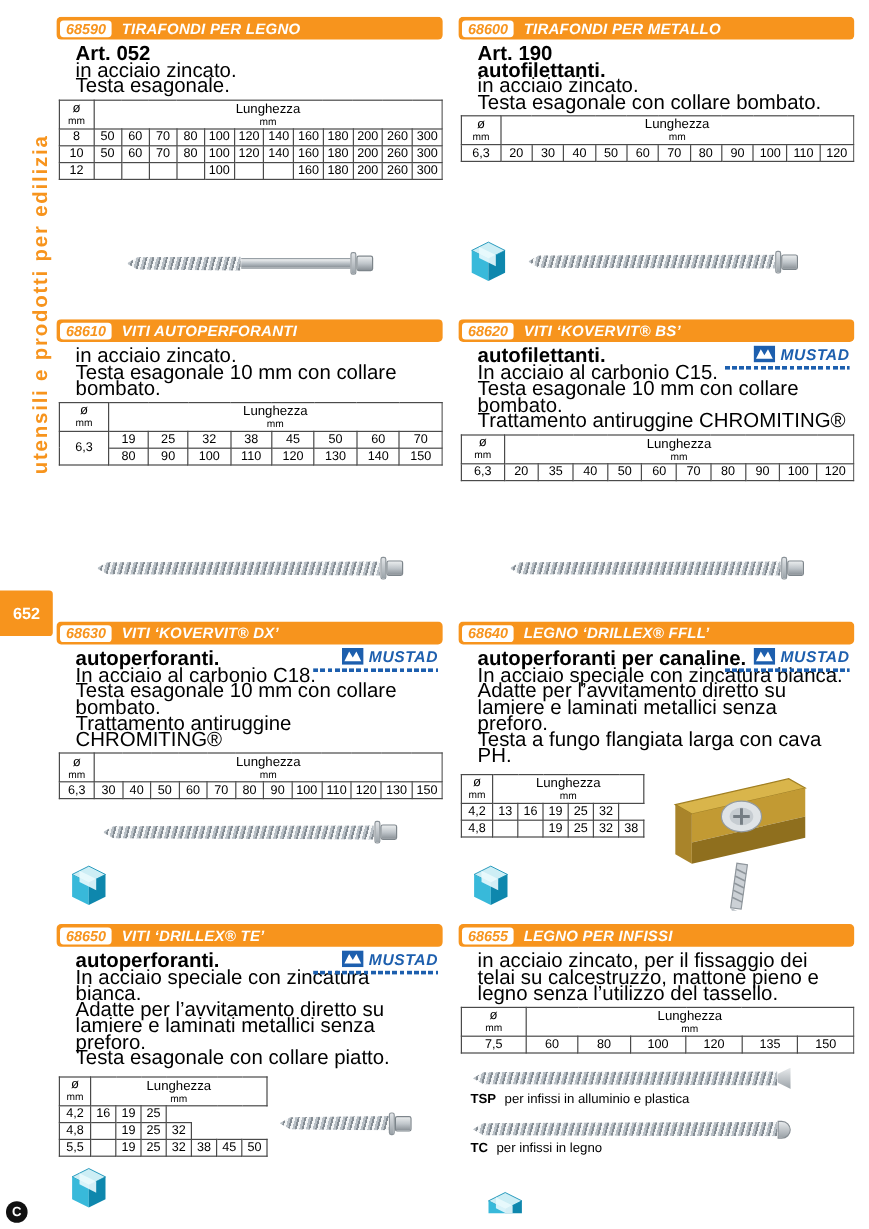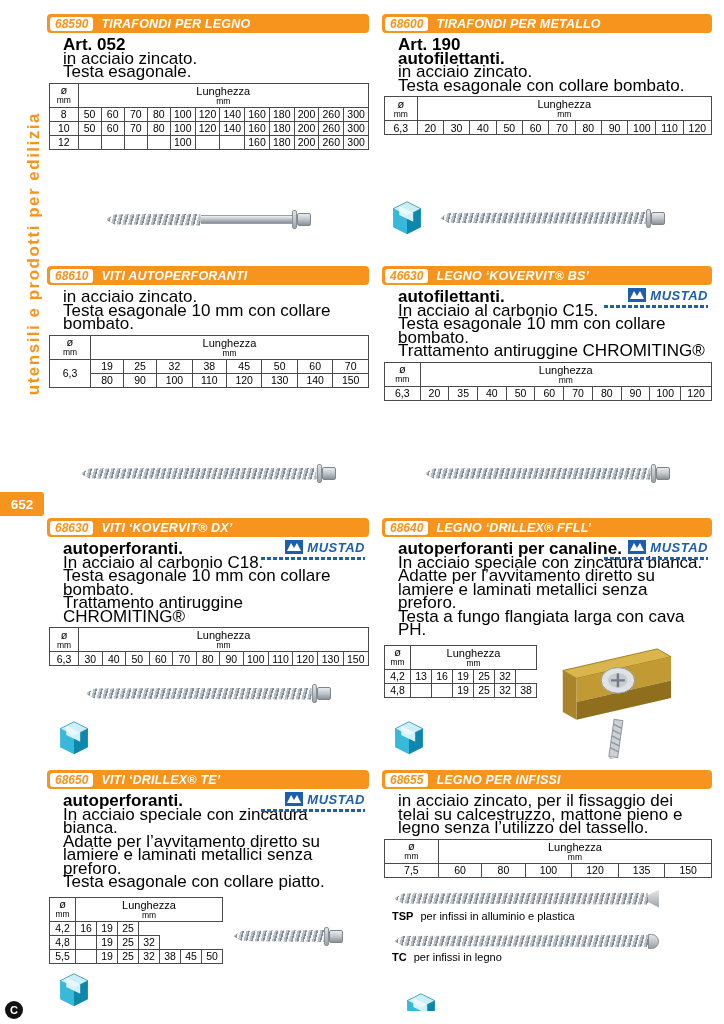--- a/index.html
+++ b/index.html
@@ -8,21 +8,21 @@
   .page { position:relative; width:724px; height:1024px; background:#fff; overflow:hidden; }
 
   
   .sidebar-text {
     position:absolute; left:24px; top:112px;
     writing-mode:vertical-rl; transform:rotate(180deg);
     color:var(--accent-orange,#F7941D); font-weight:bold; font-size:17px; letter-spacing:1.5px;
     white-space:nowrap;
   }
   .page-badge {
-    position:absolute; left:0; top:492px; width:44px; height:24px;
+    position:absolute; left:0; top:492px; width:44px; height:38px;
     background:var(--accent-orange,#F7941D); color:#fff; font-weight:bold; font-size:13.5px;
     display:flex; align-items:center; justify-content:center; border-radius:0 3px 3px 0;
   }
   .pub-mark {
     position:absolute; left:5px; bottom:5px; width:18px; height:18px;
     background:#111; color:#fff; border-radius:50%;
     display:flex; align-items:center; justify-content:center; font-size:11px; font-weight:bold;
   }
 
   
@@ -301,22 +301,22 @@
         <div class="screw" style="width:255px">
           <div class="thread" style="flex:1"></div>
           <div class="flange"></div>
           <div class="hexhead"></div>
         </div>
       </div>
     </section>
 
     <section class="product">
       <header class="sec-head">
-        <span class="code">46630</span>
-        <span class="sec-title">LEGNO ‘KOVERVIT® BS’</span>
+        <span class="code">68620</span>
+        <span class="sec-title">VITI ‘KOVERVIT® BS’</span>
       </header>
       <div class="mustad">
         <div class="mrow">
           <svg class="mflag" viewBox="0 0 18 14">
               <rect width="18" height="14" fill="#1D5FAE"></rect>
               <path d="M2 11 L6 3 L9 8 L12 3 L16 11 Z" fill="#fff"></path>
             </svg>
           <span class="mword">MUSTAD</span>
         </div>
         <div class="msub"></div>

